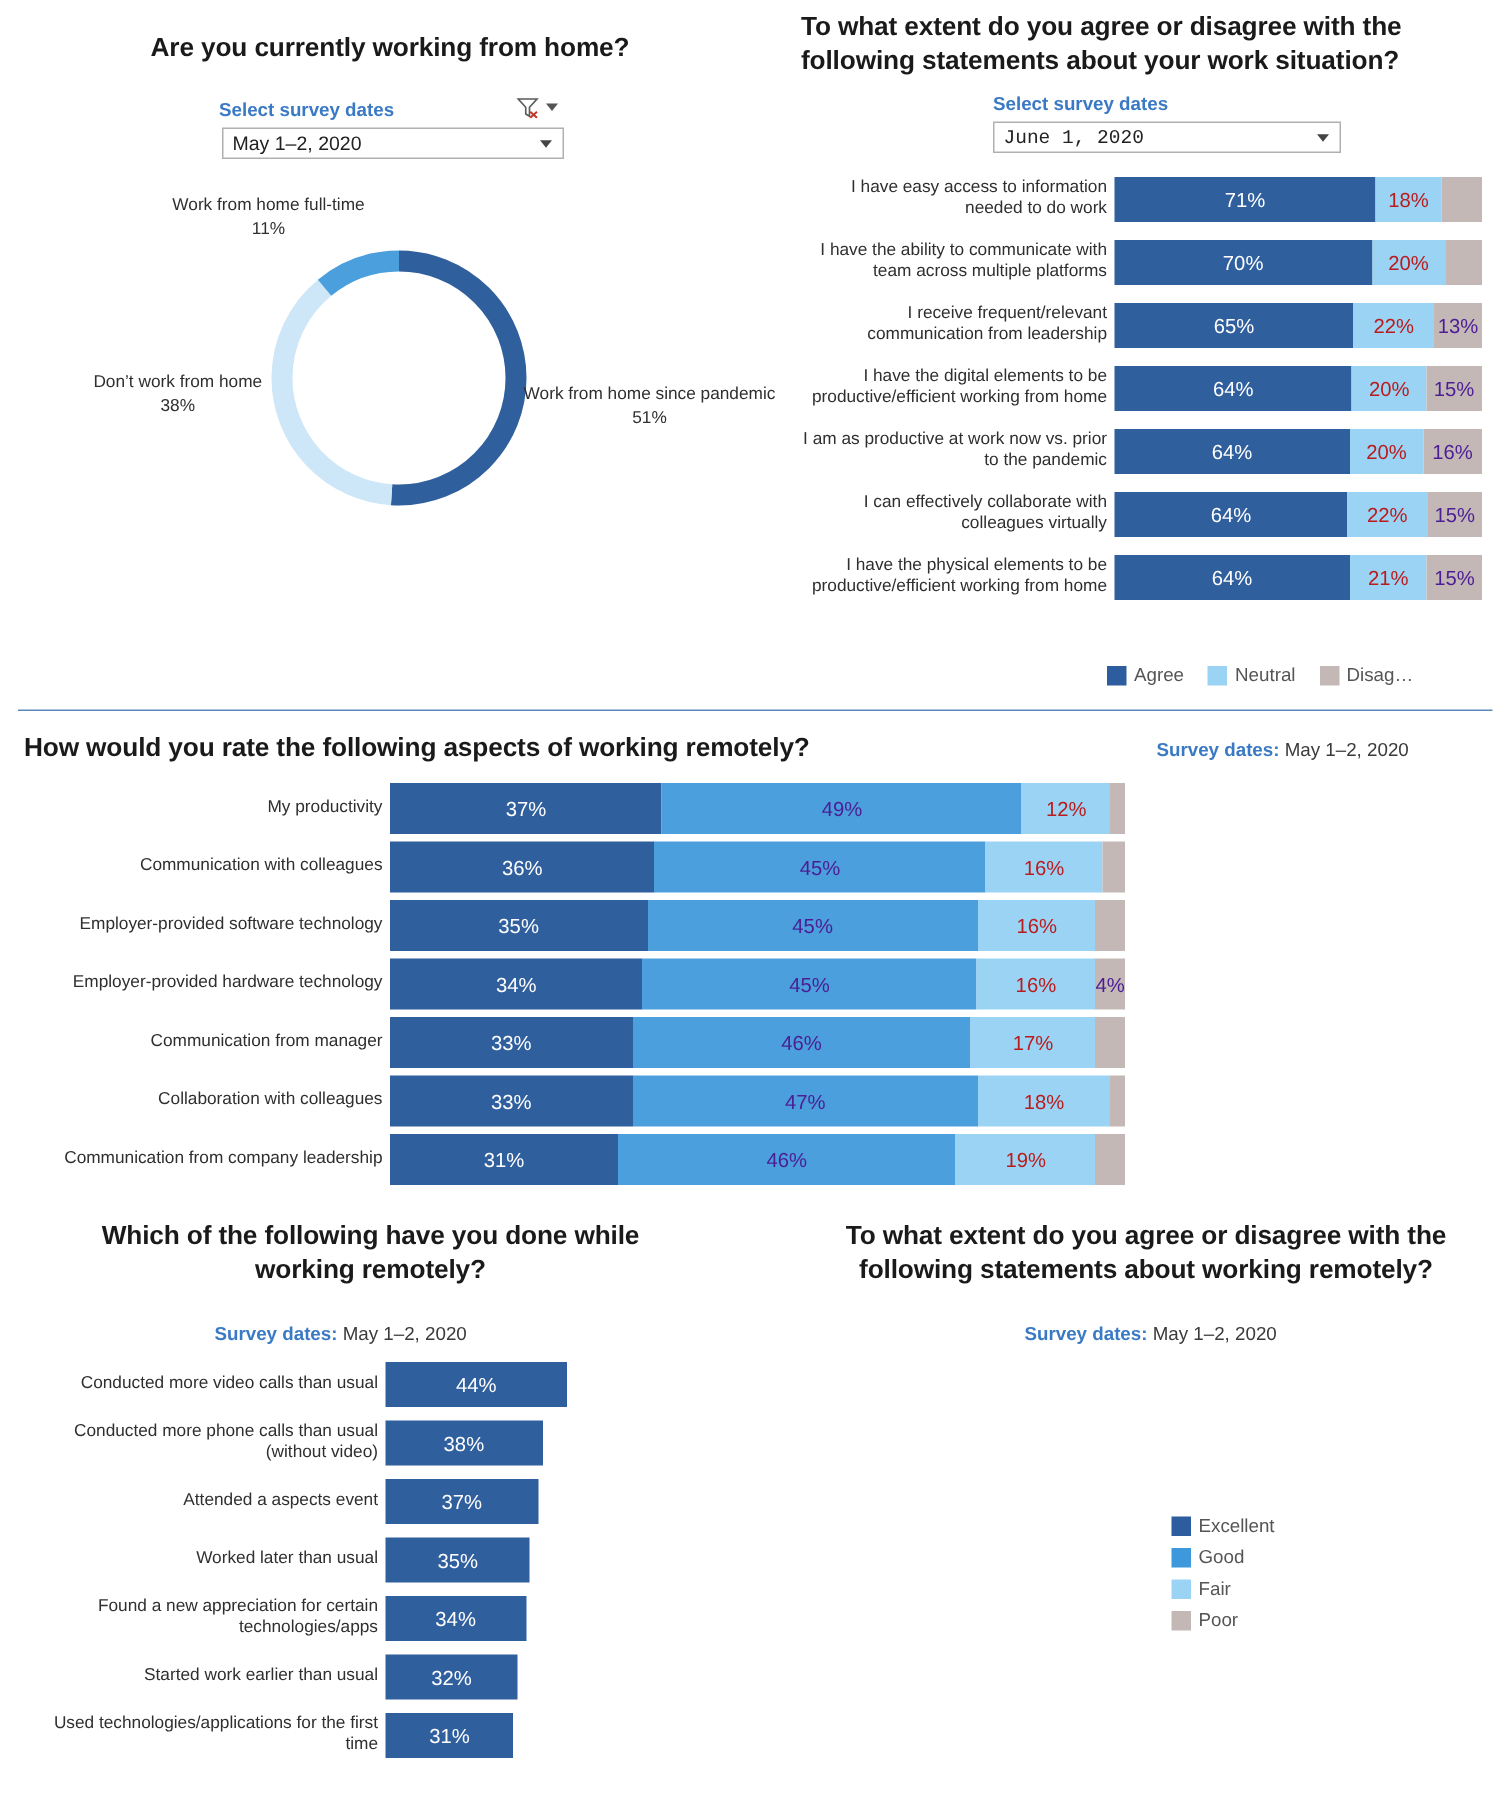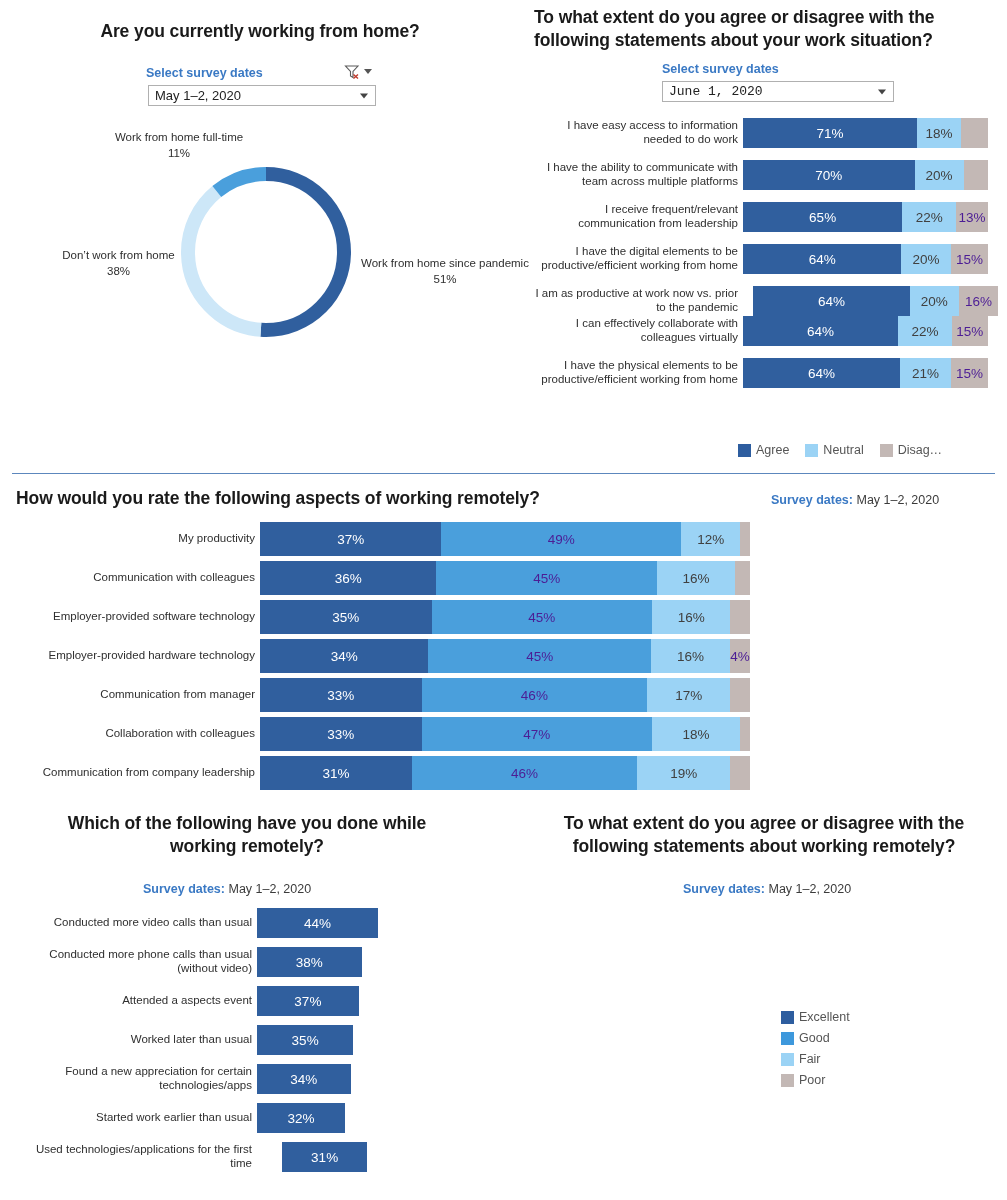--- a/index.html
+++ b/index.html
@@ -71,21 +71,21 @@
   }
   .rbar { display: flex; flex: 0 0 auto; }
   .seg {
     display: flex; align-items: center; justify-content: center;
     font-size: 13.5px;
     overflow: hidden;
     white-space: nowrap;
   }
   .seg.dark  { background: #305F9E; color: #ffffff; }
   .seg.good  { background: #4A9FDC; color: #4c1d95; }
-  .seg.light { background: #9BD3F5; color: #404040; }
+  .seg.light { background: #9BD3F5; color: #b91c1c; }
   .seg.gray  { background: #C3B8B5; color: #4c1d95; }
 
   
   .legend { position: absolute; display: flex; align-items: center; }
   .lg-item { display: flex; align-items: center; margin-right: 16px; }
   .sw { width: 13px; height: 13px; display: inline-block; margin-right: 5px; }
   .lg-txt { font-size: 12.5px; color: #555; }
 
   .legend-v { position: absolute; }
   .legend-v .lg-item { margin: 0 0 7px 0; }
@@ -142,21 +142,21 @@
       <div class="dlabel" style="left:-92px; top:-32px; width:190px; text-align:center;">
         <span>Work from home full-time</span><br>
         <span>11%</span>
       </div>
 
       <div class="dlabel" style="left:-125px; top:86px; width:135px; text-align:center;">
         <span>Don’t work from home</span><br>
         <span>38%</span>
       </div>
 
-      <div class="dlabel" style="left:184px; top:94px; width:170px; text-align:center;">
+      <div class="dlabel" style="left:172px; top:94px; width:170px; text-align:center;">
         <span>Work from home since pandemic</span><br>
         <span>51%</span>
       </div>
     </div>
   </div>
 
   <div class="panel" style="left:520px; top:0; width:487px; height:470px;">
 
     <div class="ttl" style="position:absolute; left:14px; top:6px; width:464px; text-align:left;">To what extent do you agree or disagree with the following statements about your work situation?</div>
 
@@ -205,21 +205,21 @@
           <div class="rlab" style="width: 223px; height: 30px;">
             <div>I have the digital elements to be</div>
             <div>productive/efficient working from home</div>
           </div>
           <div class="rbar" style="height: 30px; width: 245px;">
             <div class="seg dark" style="width: 158.384px;">64%</div>
             <div class="seg light" style="width: 49.4949px;">20%</div>
             <div class="seg gray" style="width: 37.1212px;">15%</div>
           </div>
         </div>
-        <div class="row" style="height: 30px; padding-left: 0px; gap: 10px;">
+        <div class="row" style="height: 30px; margin-bottom: 12px; padding-left: 0px;">
           <div class="rlab" style="width: 223px; height: 30px;">
             <div>I am as productive at work now vs. prior</div>
             <div>to the pandemic</div>
           </div>
           <div class="rbar" style="height: 30px; width: 245px;">
             <div class="seg dark" style="width: 156.8px;">64%</div>
             <div class="seg light" style="width: 49px;">20%</div>
             <div class="seg gray" style="width: 39.2px;">16%</div>
           </div>
         </div>
@@ -427,21 +427,21 @@
           </div>
         </div>
         <div class="row" style="height: 30px; margin-bottom: 9px; padding-left: 0px;">
           <div class="rlab" style="width: 257px; height: 30px;">
             <div>Started work earlier than usual</div>
           </div>
           <div class="rbar" style="height: 30px;">
             <div class="seg dark" style="width: 88px;">32%</div>
           </div>
         </div>
-        <div class="row" style="height: 30px; margin-bottom: 9px; padding-left: 0px; gap: 25px;">
+        <div class="row" style="height: 30px; margin-bottom: 9px; padding-left: 0px;">
           <div class="rlab" style="width: 257px; height: 30px;">
             <div>Used technologies/applications for the first</div>
             <div>time</div>
           </div>
           <div class="rbar" style="height: 30px;">
             <div class="seg dark" style="width: 85.25px;">31%</div>
           </div>
         </div>
       </div>
   </div>

